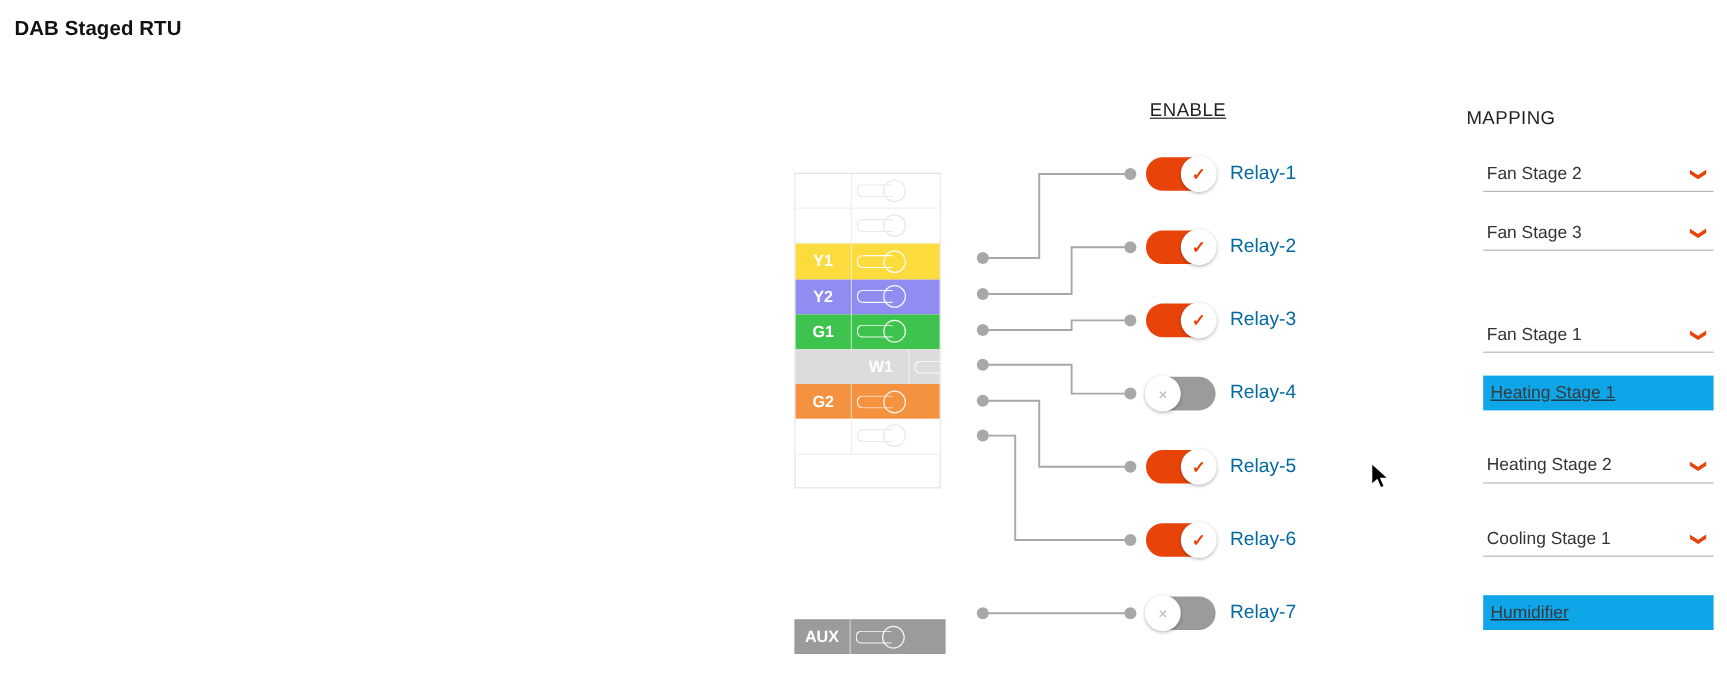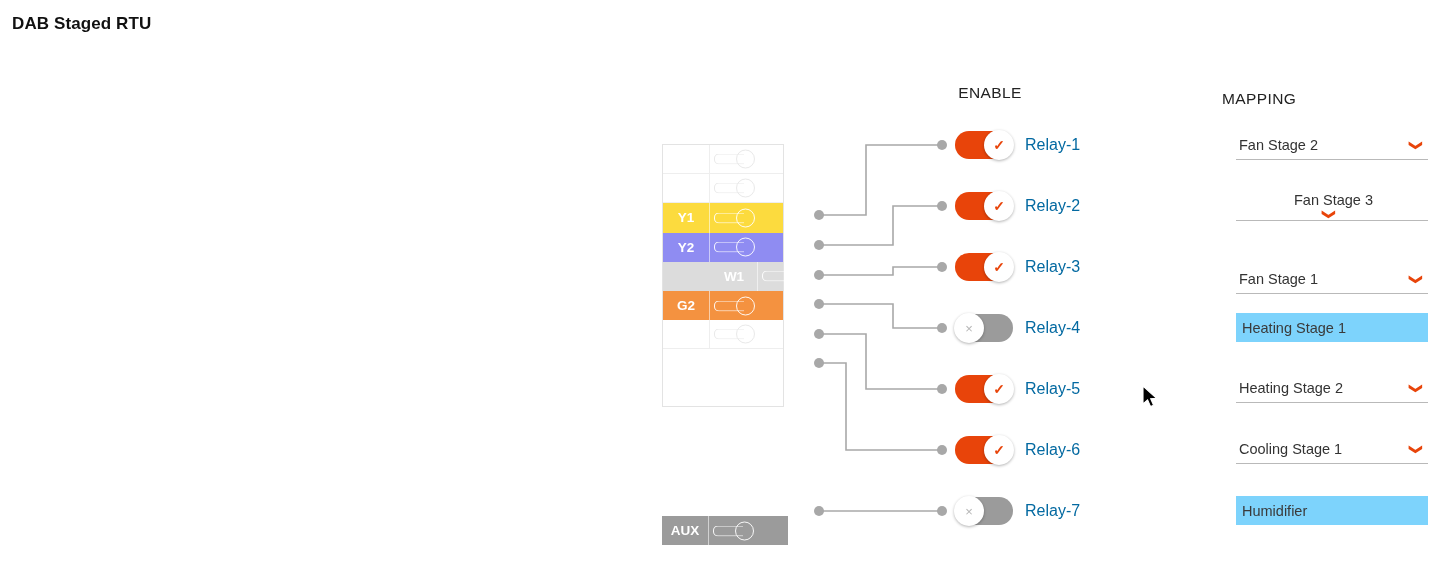--- a/index.html
+++ b/index.html
@@ -29,21 +29,21 @@
 
   
   .col-header {
     position: absolute;
     font-size: 15.5px;
     color: #222222;
     letter-spacing: 0.4px;
     text-align: center;
     white-space: nowrap;
   }
-  .col-header.enable  { left: 900px; top: 84px; width: 180px; }
+  .col-header.enable  { left: 900px; top: 84px; width: 180px; text-decoration: underline; }
   .col-header.mapping { left: 1222px; top: 84px; width: 180px; }
 
   
   .terminal-block {
     position: absolute;
     left: 662px;
     top: 144px;
     width: 122px;
     height: 263px;
     border: 1px solid #e3e3e3;
@@ -160,21 +160,21 @@
   .mapping {
     position: absolute;
     left: 1236px;
     width: 192px;
     height: 29px;
     box-sizing: border-box;
     display: flex;
     align-items: center;
   }
   .mapping.enabled { border-bottom: 1px solid #b9b9b9; background: transparent; }
-  .mapping.disabled { background: #7dd3fc; border-bottom: none; }
+  .mapping.disabled { background: #0ea5e9; border-bottom: none; text-decoration: underline; }
   .mapping-value {
     font-size: 14.5px;
     color: #333333;
     padding-left: 3px;
     white-space: nowrap;
     flex: 1 1 auto;
   }
   .mapping.disabled .mapping-value { padding-left: 6px; color: #3a3a3a; }
   .chevron {
     flex: 0 0 auto;
@@ -229,20 +229,27 @@
     </div>
     <div class="term-row" style="background: rgb(252, 219, 62);">
       <div class="term-label">Y1</div>
       <div class="term-screw">
         <div class="slot"></div>
         <div class="ring"></div>
       </div>
     </div>
     <div class="term-row" style="background: rgb(143, 140, 242);">
       <div class="term-label">Y2</div>
+      <div class="term-screw">
+        <div class="slot"></div>
+        <div class="ring"></div>
+      </div>
+    </div>
+    <div class="term-row" style="background: rgb(63, 195, 79);">
+      <div class="term-label">G1</div>
       <div class="term-screw">
         <div class="slot"></div>
         <div class="ring"></div>
       </div>
     </div>
     <div class="term-row" style="background: rgb(220, 220, 220); padding-left: 48px;">
       <div class="term-label">W1</div>
       <div class="term-screw">
         <div class="slot"></div>
         <div class="ring"></div>
@@ -352,21 +359,21 @@
       </div>
       <div class="relay-label">Relay-7</div>
     </div>
   </div>
 
 <div id="mapping-rows">
     <div class="mapping enabled" style="top: 131px;">
       <div class="mapping-value">Fan Stage 2</div>
       <div class="chevron" style="transform:rotate(90deg)">❯</div>
     </div>
-    <div class="mapping enabled" style="top: 192px; flex-direction: column;">
+    <div class="mapping enabled" style="top: 180px;">
       <div class="mapping-value">Fan Stage 3</div>
       <div class="chevron" style="transform:rotate(90deg)">❯</div>
     </div>
     <div class="mapping enabled" style="top: 253px; margin-top: 12px;">
       <div class="mapping-value">Fan Stage 1</div>
       <div class="chevron" style="transform:rotate(90deg)">❯</div>
     </div>
     <div class="mapping disabled" style="top: 313px;">
       <div class="mapping-value">Heating Stage 1</div>
     </div>

